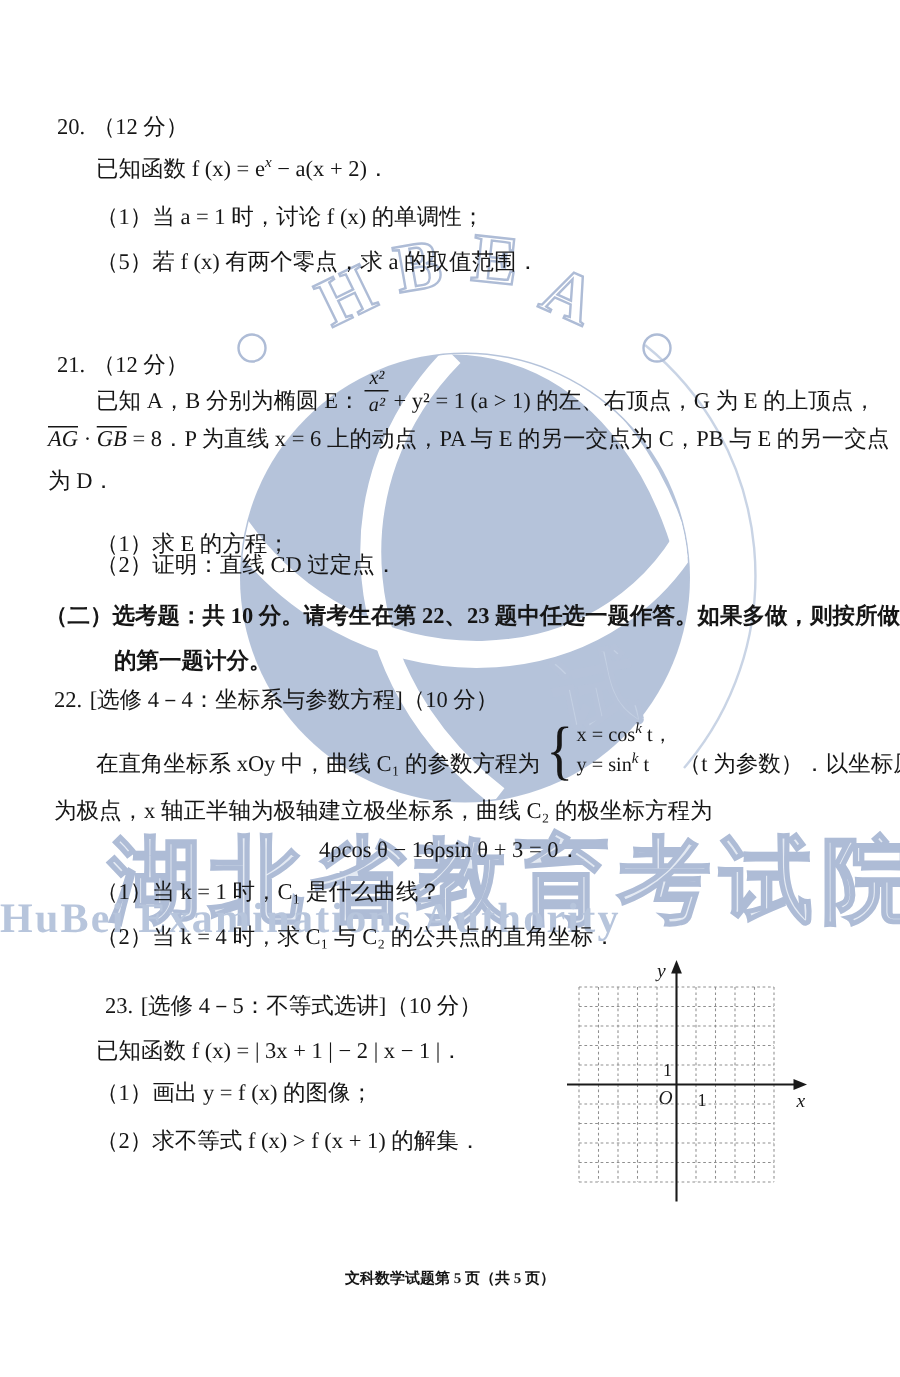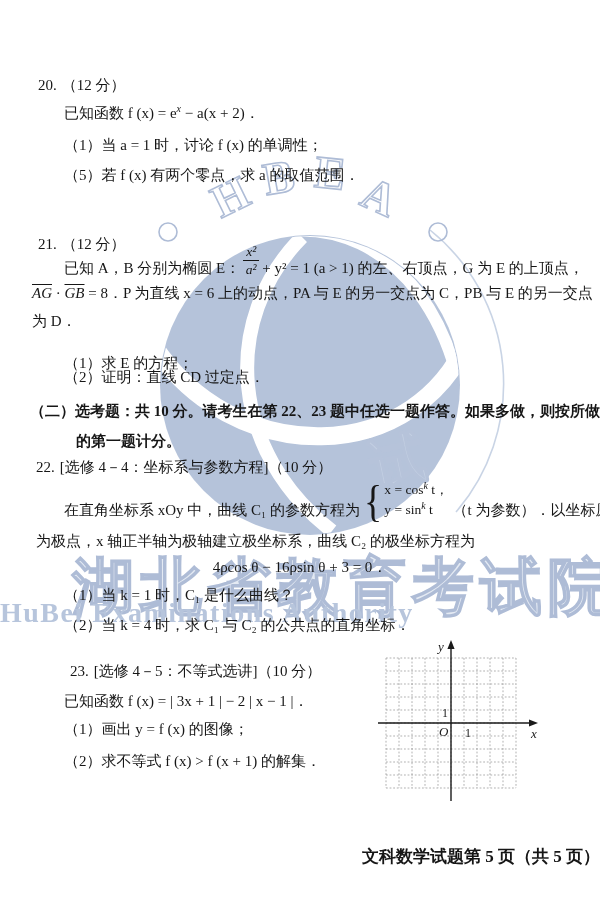--- a/index.html
+++ b/index.html
@@ -40,22 +40,22 @@
     position:absolute; top:424px; left:370px; font-size:56px; font-weight:bold;
     color:rgba(220,228,240,0.4); -webkit-text-stroke:1.5px #b6c3da;
     transform:rotate(-12deg);
   }
   
   .figure { position:absolute; left:376px; top:638px; }
   .grid-line { stroke:#8f8f8f; stroke-width:0.7; stroke-dasharray:1.8 1.8; }
   .axis { stroke:#1a1a1a; stroke-width:1.4; }
   .fig-label { font-family:"Liberation Serif",serif; font-style:italic; font-size:13px; fill:#1a1a1a; }
   .fig-tick { font-family:"Liberation Serif",serif; font-size:12px; fill:#1a1a1a; }
-  .footer { position:absolute; top:845px; left:0; width:100%; text-align:right;
-            font-weight:bold; font-size:17px; }
+  .footer { position:absolute; top:845px; left:0; width:100%; text-align:center;
+            font-weight:bold; font-size:10px; }
 </style>
 </head>
 <body>
 
 <div class="page">
 
   <div class="wm-layer">
     <svg width="600" height="918" viewBox="0 0 600 918">
       <defs>
         <clipPath id="globeclip">

